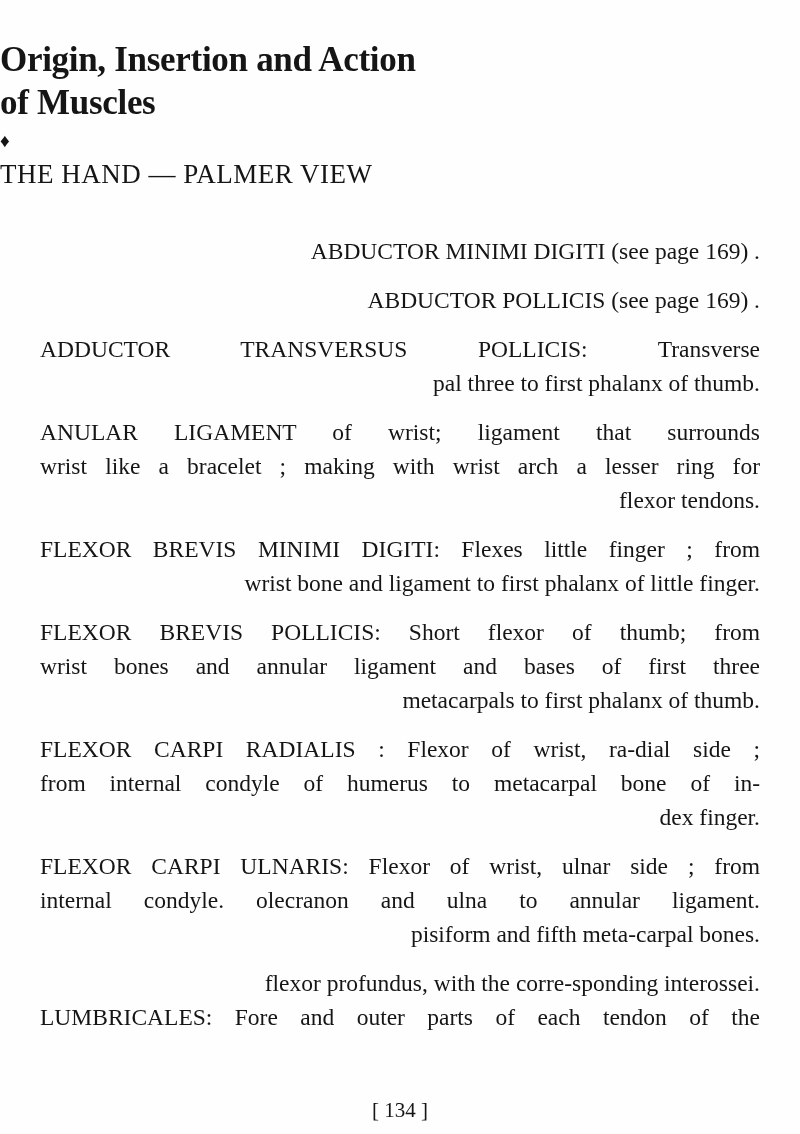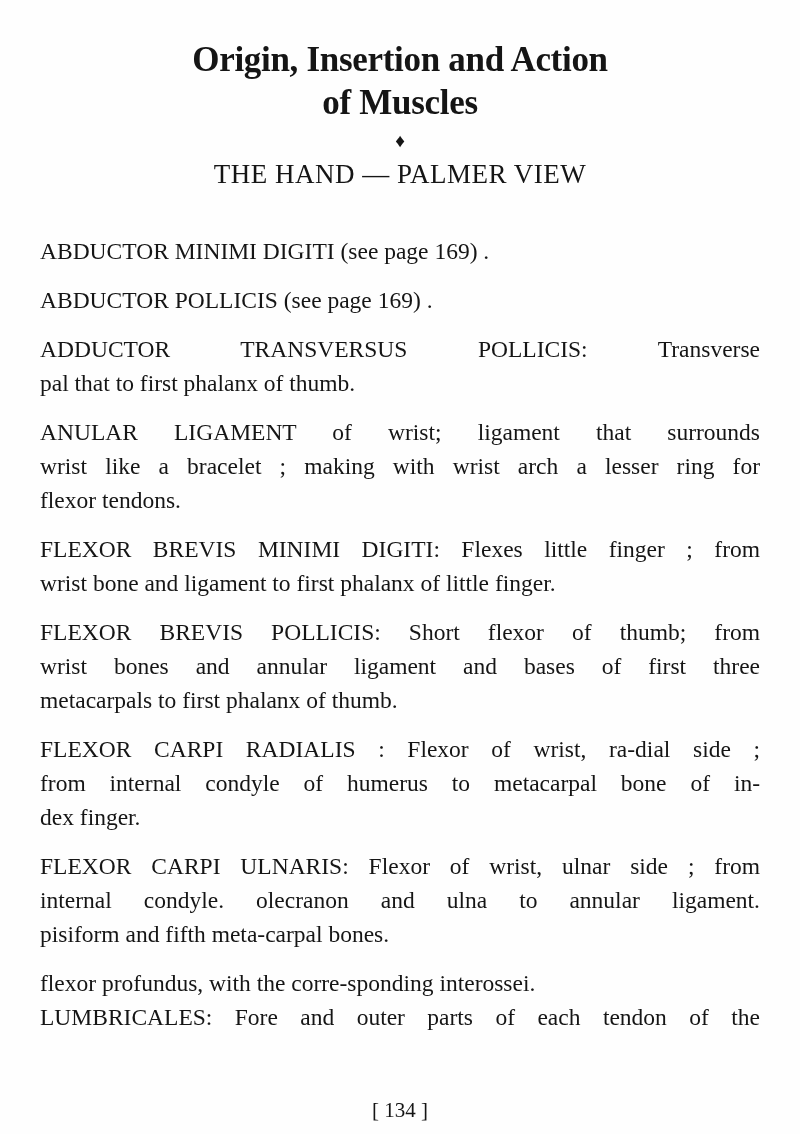--- a/index.html
+++ b/index.html
@@ -13,21 +13,21 @@
     height: 1134px;
     margin: 0 auto;
     background: #fefefe;
     color: #151515;
     font-family: "Liberation Serif", "DejaVu Serif", serif;
     overflow: hidden;
     box-sizing: border-box;
   }
   .heading {
     padding-top: 38px;
-    text-align: center;
+    text-align: left;
   }
   .title-line {
     font-size: 35px;
     font-weight: 700;
     line-height: 43px;
     letter-spacing: -0.3px;
   }
   .ornament {
     font-size: 19px;
     line-height: 22px;
@@ -42,21 +42,21 @@
   .body-text {
     margin-top: 44px;
     padding: 0 40px;
     font-size: 23.5px;
   }
   .paragraph {
     margin: 0 0 15px 0;
   }
   .line {
     line-height: 34px;
-    text-align: left;
+    text-align: right;
   }
   .line.justified {
     text-align: justify;
     text-align-last: justify;
   }
   .page-number {
     position: absolute;
     left: 0;
     top: 1098px;
     width: 100%;
@@ -78,21 +78,21 @@
 
   <div class="body-text">
       <div class="paragraph">
         <div class="line">ABDUCTOR MINIMI DIGITI (see page 169) .</div>
       </div>
       <div class="paragraph">
         <div class="line">ABDUCTOR POLLICIS (see page 169) .</div>
       </div>
       <div class="paragraph">
         <div class="line justified">ADDUCTOR TRANSVERSUS POLLICIS: Transverse</div>
-        <div class="line">pal that to first phalanx of thumb.</div>
+        <div class="line">pal three to first phalanx of thumb.</div>
       </div>
       <div class="paragraph">
         <div class="line justified">ANULAR LIGAMENT of wrist; ligament that surrounds</div>
         <div class="line justified">wrist like a bracelet ; making with wrist arch a lesser ring for</div>
         <div class="line">flexor tendons.</div>
       </div>
       <div class="paragraph">
         <div class="line justified">FLEXOR BREVIS MINIMI DIGITI: Flexes little finger ; from</div>
         <div class="line">wrist bone and ligament to first phalanx of little finger.</div>
       </div>

